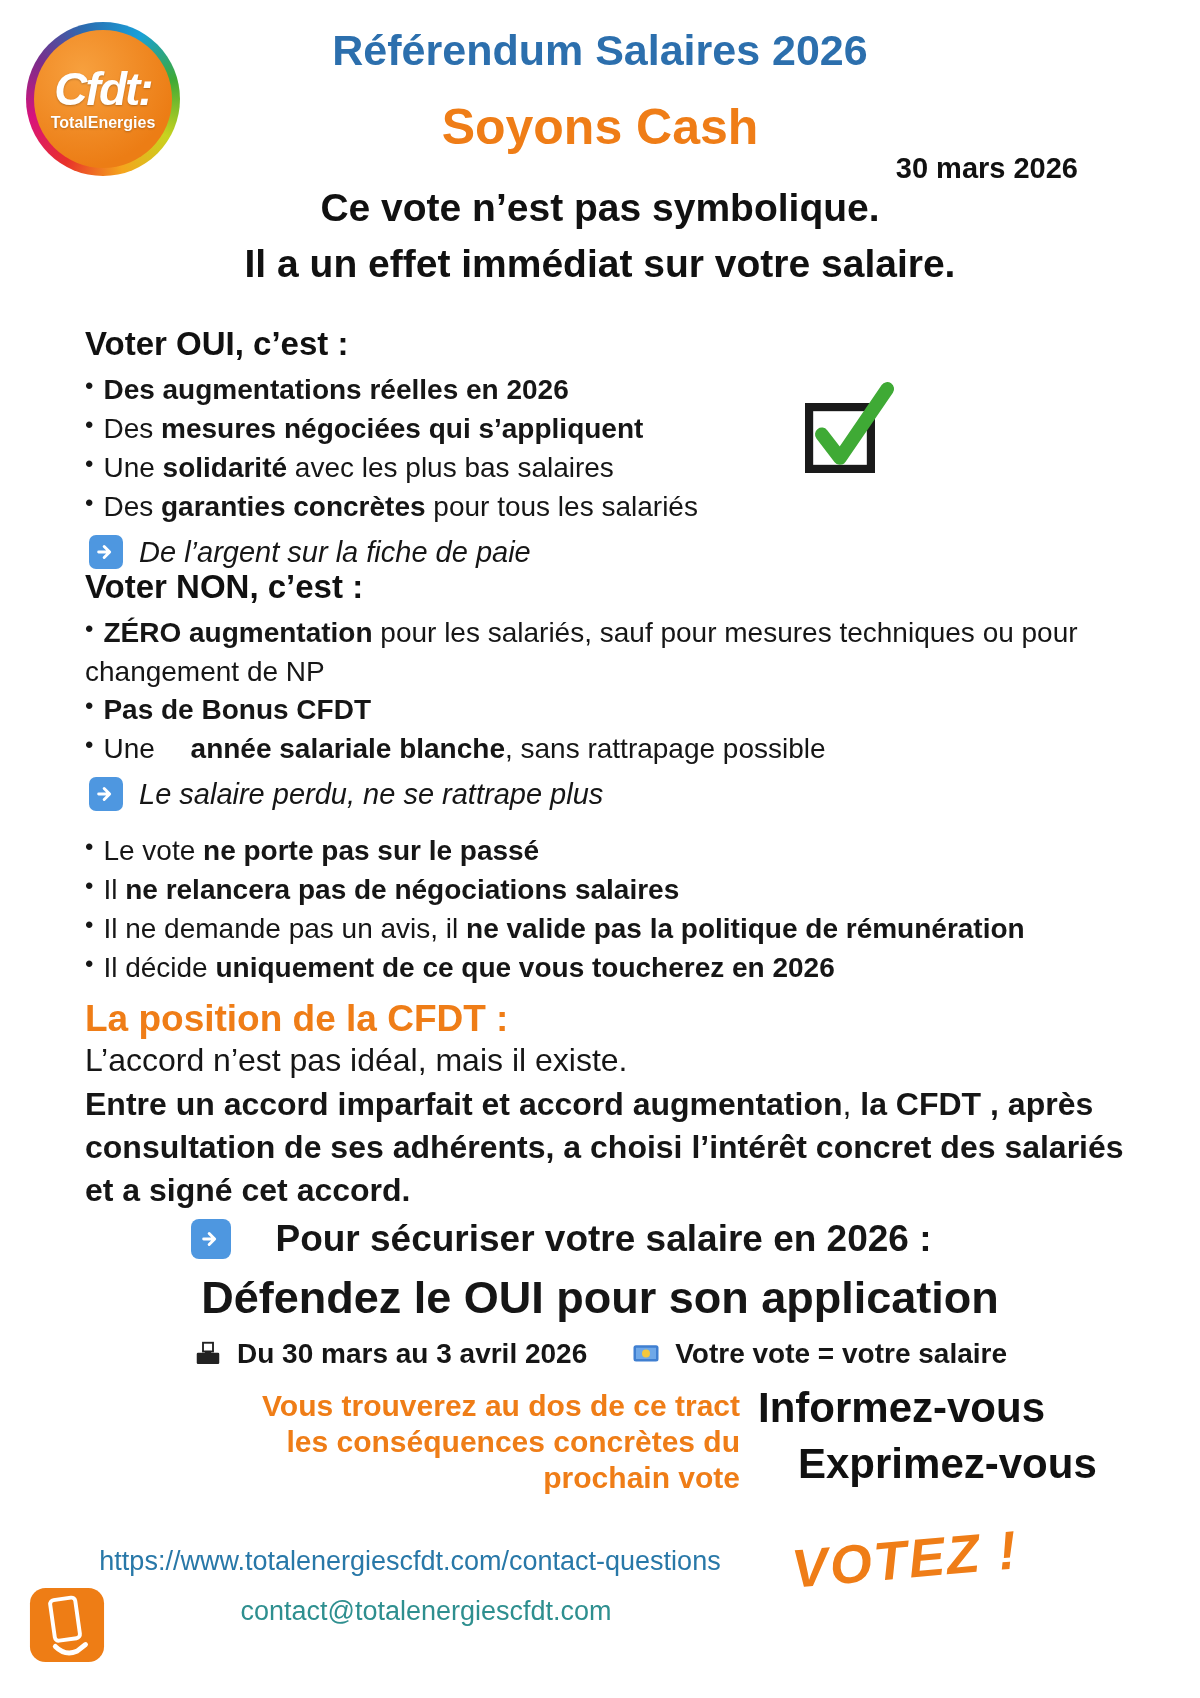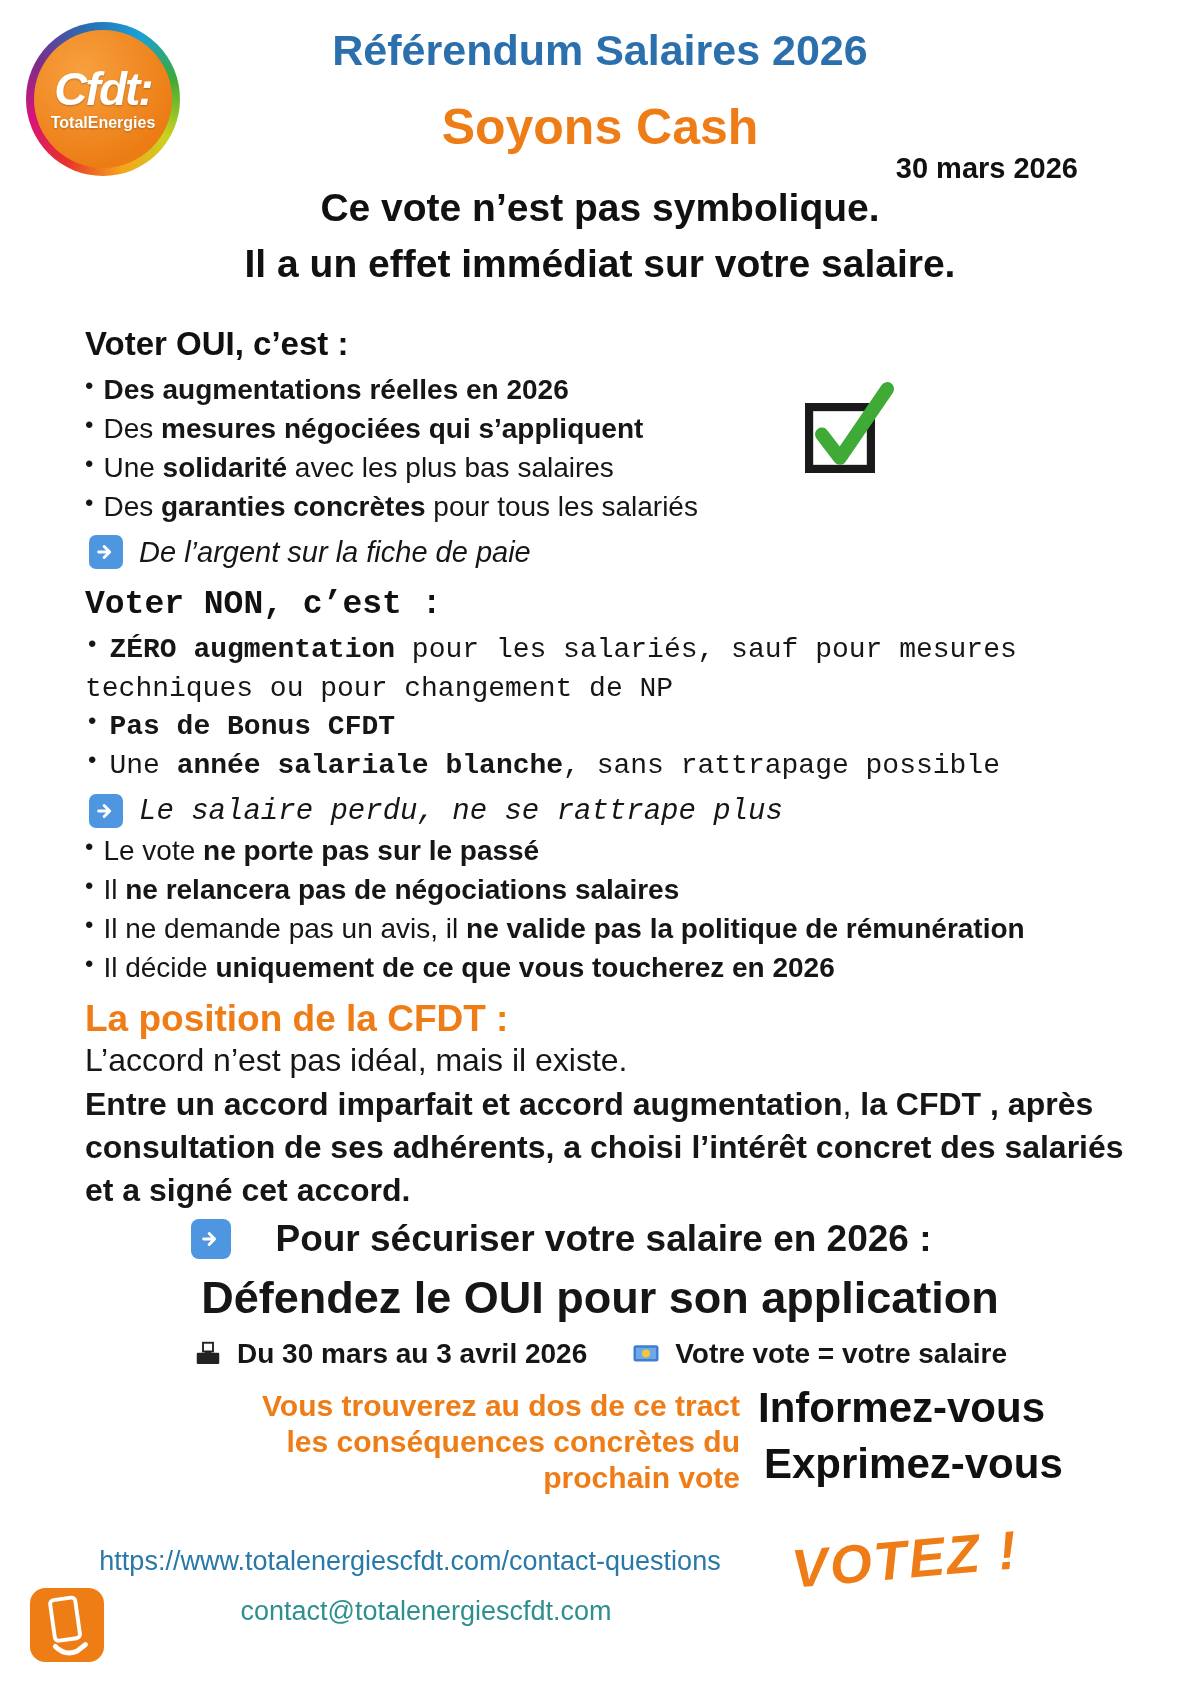--- a/index.html
+++ b/index.html
@@ -42,21 +42,21 @@
     font-size:29px; font-weight:700; color:#111;
   }
   .headline {
     position:absolute; top:180px; left:0; width:100%;
     text-align:center; font-size:39px; font-weight:700; line-height:56px; color:#111;
   }
 
   
   .abs { position:absolute; left:85px; right:55px; }
   .s-oui    { top:325px; }
-  .s-non    { top:586px;font-family:Liberation Mono, monospace; }
+  .s-non    { top:568px; }
   .s-clar   { top:832px; }
   .s-pos    { top:998px; }
   .s-cta    { top:1218px; left:0; right:0; }
   .s-info   { top:1338px; left:0; right:0; }
 
   .section-heading { font-size:33px; font-weight:800; color:#111; margin-bottom:8px; }
 
   ul.bullets { list-style:none; }
   ul.bullets li { font-size:28px; line-height:38px; color:#161616; }
   ul.bullets li::before { content:"•"; margin-right:10px; font-size:24px; position:relative; top:-5px; }
@@ -86,21 +86,21 @@
   .info-line { display:flex; align-items:center; justify-content:center; gap:14px; font-size:28px; font-weight:700; }
   .mini-icon { width:30px; height:30px; flex:0 0 auto; }
   .info-gap { width:16px; }
 
   
   .back-note {
     position:absolute; left:180px; top:1388px; width:560px;
     text-align:right; color:#ef7d17; font-size:30px; font-weight:800; line-height:36px;
   }
   .inform  { position:absolute; left:758px; top:1384px; font-size:42px; font-weight:800; color:#111; }
-  .express { position:absolute; left:764px; top:1440px; font-size:42px; font-weight:800; color:#111; }
+  .express { position:absolute; left:798px; top:1440px; font-size:42px; font-weight:800; color:#111; }
   .votez {
     position:absolute; left:790px; top:1528px; width:230px; text-align:center;
     font-size:54px; font-weight:800; font-style:italic; color:#ef7d17;
     transform:rotate(-5deg); letter-spacing:2px;
   }
   .url-link {
     position:absolute; left:0; top:1546px; width:820px; text-align:center;
     font-size:27px; color:#2878a8; text-decoration:none; display:block;
   }
   .email-link {
@@ -152,21 +152,21 @@
       <rect x="10" y="32" width="68" height="68" fill="none" stroke="#1a1a1a" stroke-width="9"></rect>
       <path d="M24 62 L44 88 L96 12" stroke="#3faa35" stroke-width="15" fill="none" stroke-linecap="round" stroke-linejoin="round"></path>
     </svg>
   </div>
 
   <div class="abs s-non">
     <div class="section-heading">Voter NON, c’est :</div>
     <ul class="bullets">
       <li><span style="font-weight: 700;">ZÉRO augmentation</span><span> pour les salariés, sauf pour mesures techniques ou pour changement de NP</span></li>
       <li><span style="font-weight: 700;">Pas de Bonus CFDT</span></li>
-      <li><span>Une </span><span style="font-weight: 700;">année salariale blanche</span><span>, sans rattrapage possible</span></li>
+      <li><span>Une </span><span style="font-weight: 700; margin-left: 28px;">année salariale blanche</span><span>, sans rattrapage possible</span></li>
     </ul>
     <div class="arrow-row">
       <span class="arrow-icon">
         <svg viewBox="0 0 24 24">
             <path d="M4 12h11M10 6l6 6-6 6" stroke="#ffffff" stroke-width="3.2" fill="none" stroke-linecap="round" stroke-linejoin="round"></path>
           </svg>
       </span>
       <span class="arrow-note">Le salaire perdu, ne se rattrape plus</span>
     </div>
   </div>

